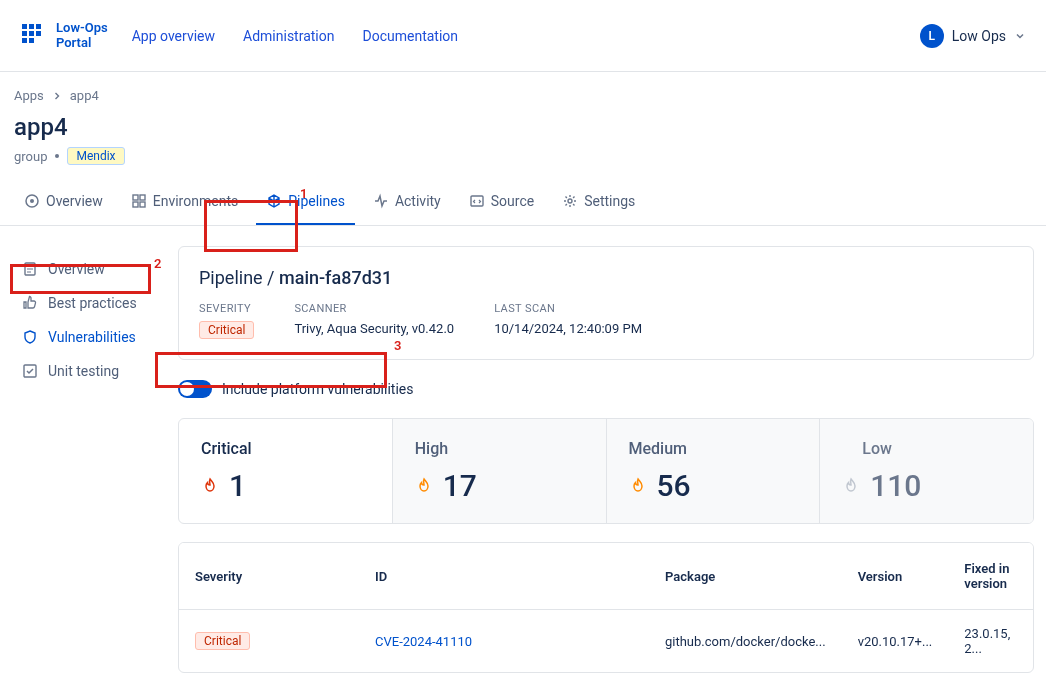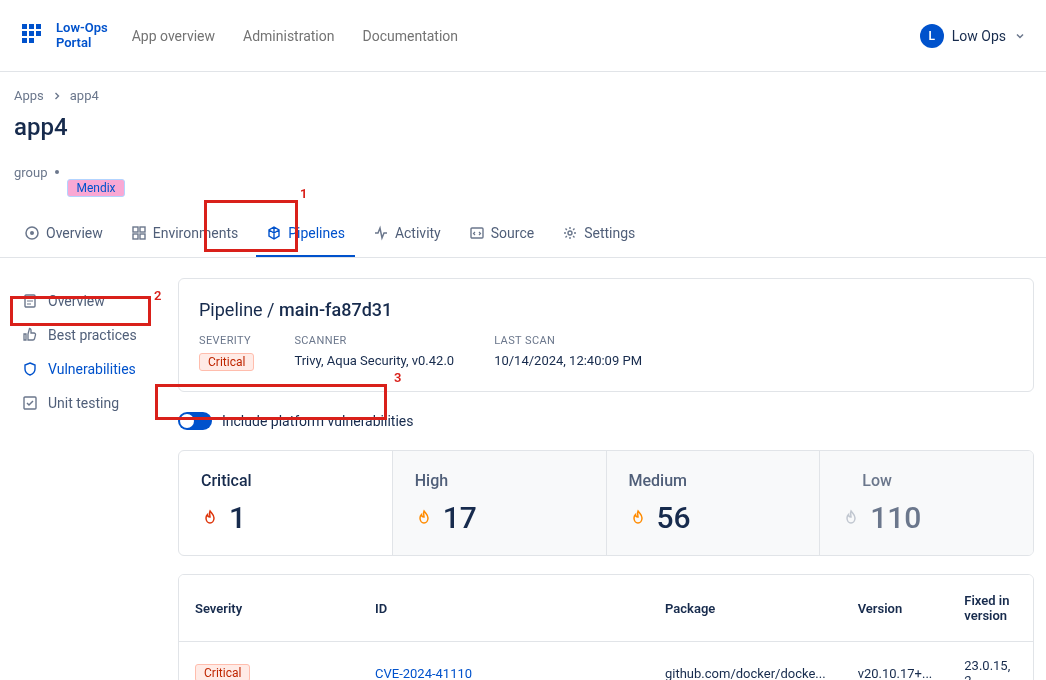--- a/index.html
+++ b/index.html
@@ -5,31 +5,31 @@
 * { box-sizing: border-box; margin: 0; padding: 0; }
 body { font-family: -apple-system, BlinkMacSystemFont, "Segoe UI", Roboto, sans-serif; font-size: 14px; color: #172B4D; background: #fff; }
 
 
 .header { display: flex; align-items: center; justify-content: space-between; padding: 0 20px; height: 72px; border-bottom: 1px solid #e1e4e8; }
 .header-left { display: flex; align-items: center; gap: 24px; }
 .logo { display: flex; align-items: center; gap: 8px; }
 .logo-icon { width: 28px; height: 28px; }
 .logo-text { color: #0052CC; font-weight: 600; font-size: 13px; line-height: 1.1; }
 .nav-links { display: flex; gap: 28px; }
-.nav-link { color: #737373; text-decoration: none; font-size: 14px; cursor: pointer; }
+.nav-link { color: #1d4ed8; text-decoration: none; font-size: 14px; cursor: pointer; }
 .header-right { display: flex; align-items: center; gap: 8px; cursor: pointer; }
 .avatar { width: 24px; height: 24px; border-radius: 50%; background: #0052CC; color: #fff; display: flex; align-items: center; justify-content: center; font-size: 12px; font-weight: 600; }
 
 
 .page-header { padding: 16px 14px 0; border-bottom: 1px solid #e1e4e8; }
 .breadcrumb { display: flex; align-items: center; gap: 8px; color: #6B778C; font-size: 13px; }
 .breadcrumb a { color: #6B778C; text-decoration: none; cursor: pointer; }
 .page-title { font-size: 24px; font-weight: 500; margin-top: 10px; color: #172B4D; }
 .page-sub { display: flex; align-items: center; gap: 8px; margin-top: 6px; color: #6B778C; font-size: 13px; }
-.badge-mendix { background: #f9a8d4; color: #0052CC; border: 1px solid #B3D4FF; padding: 1px 8px; border-radius: 3px; font-size: 12px; margin-top: 32px; }
+.badge-mendix { background: #fef9c3; color: #0052CC; border: 1px solid #B3D4FF; padding: 1px 8px; border-radius: 3px; font-size: 12px; }
 .dot { width: 4px; height: 4px; background: #6B778C; border-radius: 50%; }
 
 
 .tabs { display: flex; gap: 8px; margin-top: 18px; }
 .tab { display: flex; align-items: center; gap: 6px; padding: 10px 10px 14px; color: #505F79; cursor: pointer; border-bottom: 2px solid transparent; font-size: 14px; }
 .tab.active { color: #0052CC; border-bottom-color: #0052CC; }
 .tab svg { width: 16px; height: 16px; }
 
 
 .anno { position: absolute; border: 3px solid #D9201A; pointer-events: none; z-index: 100; }

